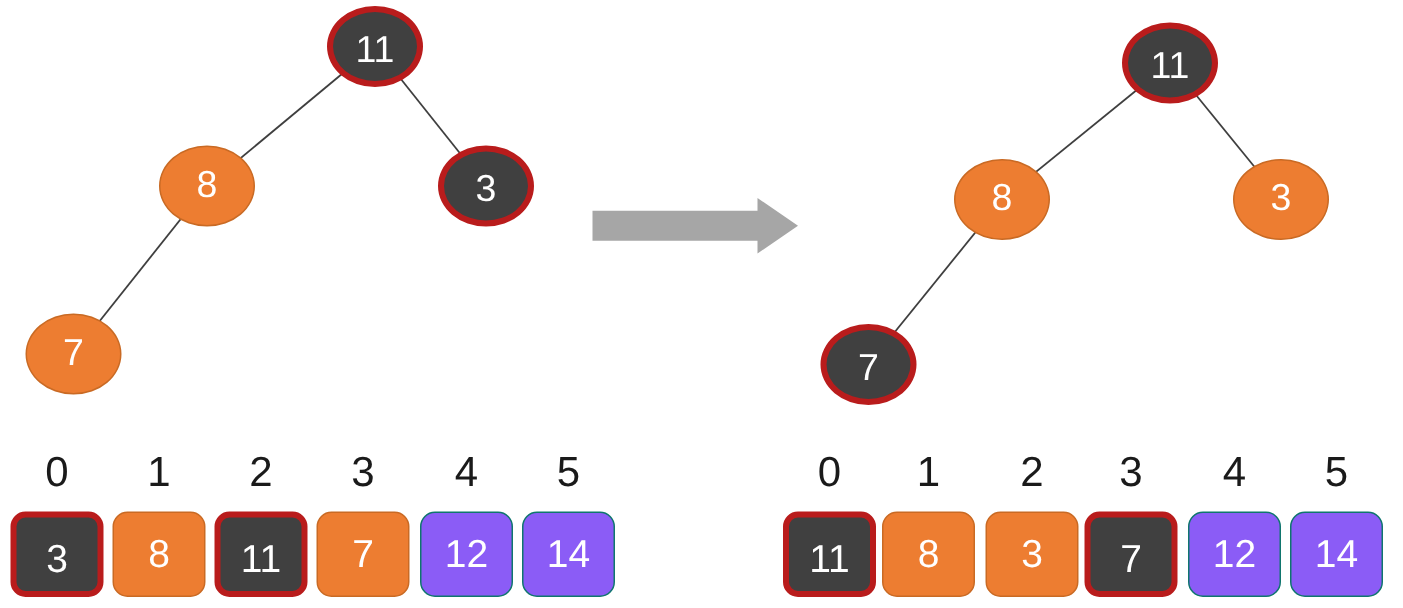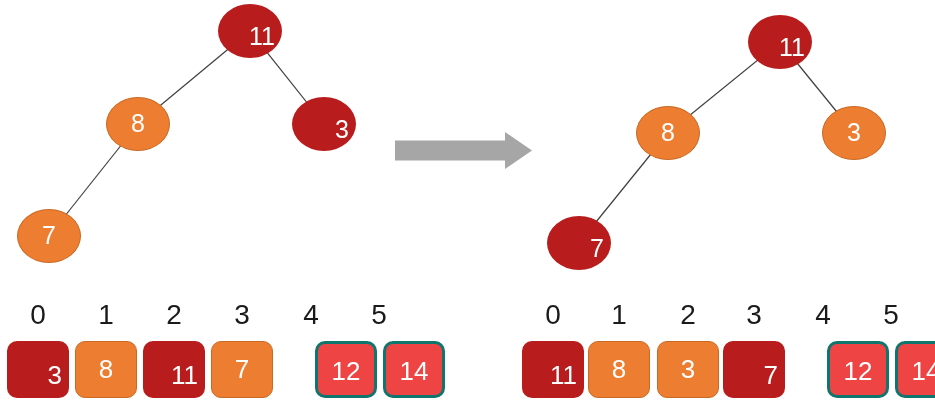--- a/index.html
+++ b/index.html
@@ -20,23 +20,23 @@
   }
   .idx{
     position:absolute;top:300px;width:44px;text-align:center;
     font-size:28px;line-height:30px;color:#1a1a1a;z-index:2;
   }
   .arrow-label{
     position:absolute;left:384px;top:94px;width:160px;text-align:center;
     font-size:21px;color:#1f1f1f;z-index:2;
   }
   
-  .c-yellow{background:#b91c1c;border:7px solid #b91c1c;text-align:right;}
+  .c-yellow{background:#404040;border:4px solid #b91c1c;}
   .c-orange{background:#ED7D31;border:1px solid #C96A24;}
-  .c-gray{background:#ef4444;border:3px solid #0f766e;margin-left:35px;}
+  .c-gray{background:#8b5cf6;border:1px solid #0f766e;}
   
   .ln0{left:218px;top:4px;}
   .ln1{left:106px;top:97px;}
   .ln2{left:292px;top:97px;}
   .ln3{left:17px;top:209px;}
   
   .rn0{left:748px;top:15px;}
   .rn1{left:636px;top:106px;}
   .rn2{left:822px;top:106px;}
   .rn3{left:547px;top:216px;}

